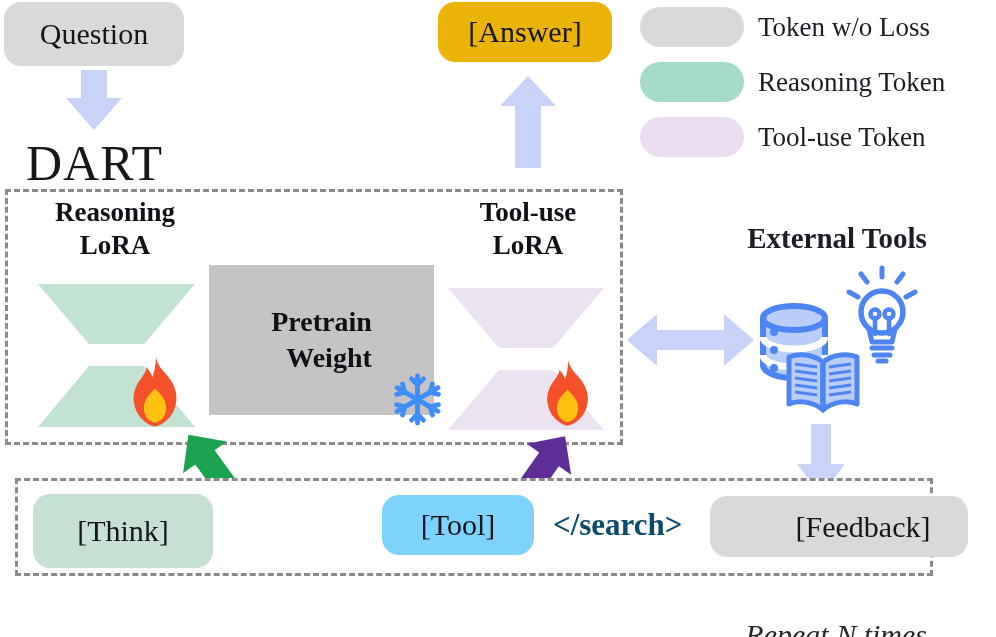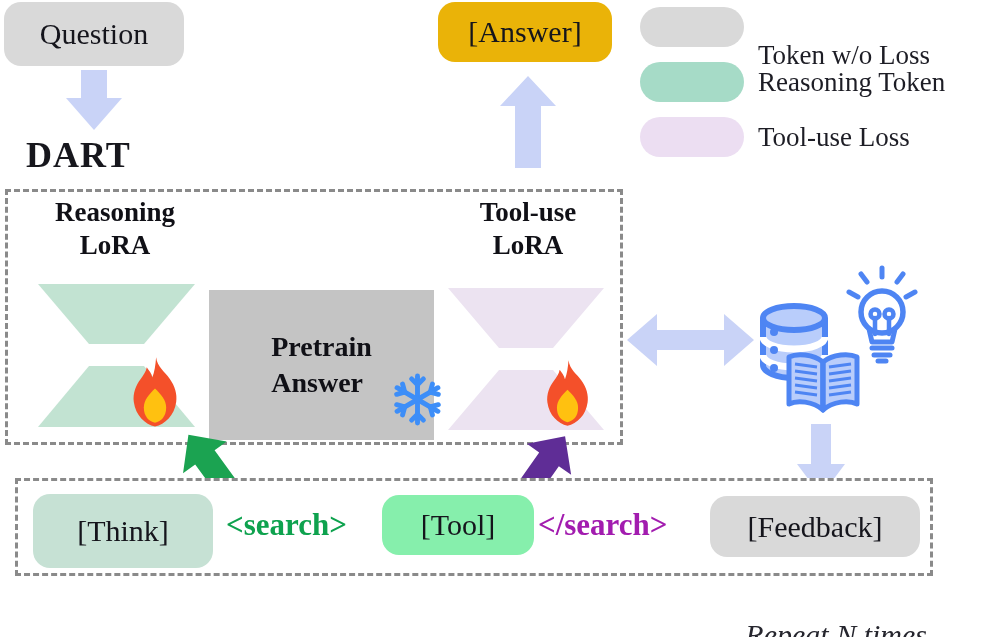--- a/index.html
+++ b/index.html
@@ -13,39 +13,39 @@
     border-radius:17px;font-size:30px;color:#15151c;white-space:nowrap;
   }
   .stadium{border-radius:20px;}
   .dashed-box{
     position:absolute;background:#ffffff;border:3px dashed #8a8a8a;box-sizing:border-box;
   }
   .heading{
     position:absolute;font-weight:bold;text-align:center;line-height:1.22;font-size:27px;color:#101016;
   }
   .dart-title{
-    position:absolute;left:26px;top:134px;font-weight:bold;font-size:36px;letter-spacing:1px;color:#17171d;
+    position:absolute;left:26px;top:134px;font-weight:normal;font-size:50px;letter-spacing:1px;color:#17171d;
   }
   .legend-label{
     position:absolute;left:758px;height:40px;line-height:40px;font-size:27px;color:#1d1d25;white-space:nowrap;
   }
   .ext-label{
     position:absolute;left:712px;top:222px;width:250px;text-align:center;
     font-weight:bold;font-size:29px;color:#1d1d25;
   }
   .search-tag{
     position:absolute;height:62px;line-height:62px;font-weight:bold;font-size:31px;white-space:nowrap;
   }
   .repeat{
     position:absolute;left:697px;top:584px;width:230px;text-align:right;
     font-style:italic;font-size:30px;color:#26262e;margin-top:34px;
   }
   .pretrain{
-    position:absolute;left:209px;top:290px;width:225px;height:150px;background:#c4c4c4;
-    display:flex;align-items:center;justify-content:center;text-align:left;
+    position:absolute;left:209px;top:265px;width:225px;height:150px;background:#c4c4c4;
+    display:flex;align-items:center;justify-content:center;text-align:right;
     font-weight:bold;font-size:28px;line-height:1.3;color:#101016;
   }
   svg{position:absolute;overflow:visible;}
   .fill-lav{fill:#c9d3f7;}
   .fill-green-arrow{fill:#1ba351;}
   .fill-purple-arrow{fill:#5f2d96;}
   .trap-green{fill:#c2e3d2;}
   .trap-purple{fill:#ece3f1;}
   .icon-stroke{stroke:#4e85f3;fill:none;stroke-linecap:round;stroke-linejoin:round;}
   .icon-fill{fill:#b9cdfb;stroke:#4e85f3;stroke-linejoin:round;}
@@ -65,27 +65,27 @@
 
   <div class="dart-title">DART</div>
 
   <div class="pill" style="left: 438px; top: 2px; width: 174px; height: 60px; background: #eab308;">[Answer]</div>
 
   <svg class="abs" style="left:500px;top:76px;" width="56" height="92" viewBox="0 0 56 92">
     <polygon class="fill-lav" points="28,0 56,30 41,30 41,92 15,92 15,30 0,30"></polygon>
   </svg>
 
   <div class="pill stadium" style="left: 640px; top: 7px; width: 104px; height: 40px; background: rgb(217, 217, 217);"></div>
-  <div class="legend-label" style="top:7px;margin-top:28px;">Token w/o Loss</div>
+  <div class="legend-label" style="top:7px;">Token w/o Loss</div>
 
   <div class="pill stadium" style="left: 640px; top: 62px; width: 104px; height: 40px; background: rgb(166, 219, 199);"></div>
   <div class="legend-label" style="top:62px;">Reasoning Token</div>
 
   <div class="pill stadium" style="left: 640px; top: 117px; width: 104px; height: 40px; background: rgb(236, 222, 242);"></div>
-  <div class="legend-label" style="top:117px;">Tool-use Loss</div>
+  <div class="legend-label" style="top:117px;">Tool-use Token</div>
 
   <div class="dashed-box" style="left:5px;top:189px;width:618px;height:256px;"></div>
 
   <div class="heading" style="left:25px;top:196px;width:180px;">
     <span style="display:block;text-align:center;">Reasoning</span>
     <span style="display:block;">LoRA</span>
   </div>
 
   <svg class="abs" style="left:38px;top:284px;" width="157" height="143" viewBox="0 0 157 143">
     <polygon class="trap-green" points="0,0 157,0 106,60 51,60"></polygon>
@@ -93,21 +93,21 @@
   </svg>
 
   <svg class="abs" style="left:126px;top:355px;" width="58" height="76" viewBox="0 0 26 32">
     <path fill="#f4502a" d="M13.5 0c.5 4.5 4 6.5 6 9.5 2.5 3.5 3.5 7 3 10.5C21.7 26 17.5 30 13 31 8.5 30 4.3 26 3.5 20 3 16 4.5 12.5 6.5 9.8 7.8 8 9 6.5 9.3 4.5c1 1.5 2.2 2.8 2.5 4.5 1-2.5 1.4-5.5 1.7-9z"></path>
     <path fill="#ffc110" d="M13 14c2.5 2.5 5 5 5 8.5 0 4-2.2 6.2-5 6.8-2.8-.6-5-2.8-5-6.8 0-3.5 2.5-6 5-8.5z"></path>
   </svg>
 
   <div class="pretrain">
     <div>
       <span style="display:block;">Pretrain</span>
-      <span style="display:block;">Answer</span>
+      <span style="display:block;">Weight</span>
     </div>
   </div>
 
   <svg class="abs" style="left:390px;top:372px;" width="55" height="55" viewBox="-28 -28 56 56" stroke="#3d8ef8" stroke-width="5" stroke-linecap="round" fill="none">
     <g>
         <line x1="0" y1="0" x2="0" y2="-24"></line>
         <line x1="0" y1="-15" x2="-6" y2="-21"></line>
         <line x1="0" y1="-15" x2="6" y2="-21"></line>
       </g>
     <g transform="rotate(60)">
@@ -149,20 +149,21 @@
 
   <svg class="abs" style="left:540px;top:358px;" width="55" height="72" viewBox="0 0 26 32">
     <path fill="#f4502a" d="M13.5 0c.5 4.5 4 6.5 6 9.5 2.5 3.5 3.5 7 3 10.5C21.7 26 17.5 30 13 31 8.5 30 4.3 26 3.5 20 3 16 4.5 12.5 6.5 9.8 7.8 8 9 6.5 9.3 4.5c1 1.5 2.2 2.8 2.5 4.5 1-2.5 1.4-5.5 1.7-9z"></path>
     <path fill="#ffc110" d="M13 14c2.5 2.5 5 5 5 8.5 0 4-2.2 6.2-5 6.8-2.8-.6-5-2.8-5-6.8 0-3.5 2.5-6 5-8.5z"></path>
   </svg>
 
   <svg class="abs" style="left:627px;top:314px;" width="127" height="52" viewBox="0 0 127 52">
     <polygon class="fill-lav" points="0,26 30,0 30,16 97,16 97,0 127,26 97,52 97,36 30,36 30,52"></polygon>
   </svg>
 
+  <div class="ext-label">External Tools</div>
 
   <svg class="abs" style="left:755px;top:260px;" width="170" height="170" viewBox="0 0 170 170">
 
     <g transform="translate(8,40)">
       <path class="icon-fill" stroke-width="6" d="M0 18 V65 A31 13 0 0 0 62 65 V18"></path>
       <ellipse class="icon-fill" stroke-width="6" cx="31" cy="18" rx="31" ry="12"></ellipse>
       <path d="M0 37 A31 12 0 0 0 62 37" stroke="#ffffff" stroke-width="7" fill="none"></path>
       <path d="M0 55 A31 12 0 0 0 62 55" stroke="#ffffff" stroke-width="7" fill="none"></path>
       <circle cx="11" cy="32" r="4" fill="#4e85f3"></circle>
       <circle cx="11" cy="50" r="4" fill="#4e85f3"></circle>
@@ -215,23 +216,22 @@
   </svg>
 
   <svg class="abs rot-purple" style="left:516px;top:430px;" width="58" height="70" viewBox="0 0 58 70">
     <polygon class="fill-purple-arrow" points="29,0 56,28 41,28 41,70 17,70 17,28 2,28"></polygon>
   </svg>
 
   <div class="dashed-box" style="left:15px;top:478px;width:918px;height:98px;"></div>
 
   <div class="pill" style="left: 33px; top: 494px; width: 180px; height: 74px; background: rgb(198, 225, 212);">[Think]</div>
 
-  <div class="search-tag" style="left:226px;top:494px;color:#0ea24e;">&lt;search&gt;</div>
-
-  <div class="pill" style="left: 382px; top: 495px; width: 152px; height: 60px; background: #86efac;">[Tool]</div>
-
-  <div class="search-tag" style="left:538px;top:494px;color:#a21caf;">&lt;/search&gt;</div>
-
-  <div class="pill" style="left: 710px; top: 496px; width: 210px; height: 61px; background: rgb(217, 217, 217);">[Feedback]</div>
+
+  <div class="pill" style="left: 382px; top: 495px; width: 152px; height: 60px; background: #7dd3fc;">[Tool]</div>
+
+  <div class="search-tag" style="left:553px;top:494px;color:#0c4a6e;">&lt;/search&gt;</div>
+
+  <div class="pill" style="left: 710px; top: 496px; width: 210px; height: 61px; background: rgb(217, 217, 217); padding-left: 48px;">[Feedback]</div>
 
   <div class="repeat">Repeat N times</div>
 
 </div>
 
 </body></html>

